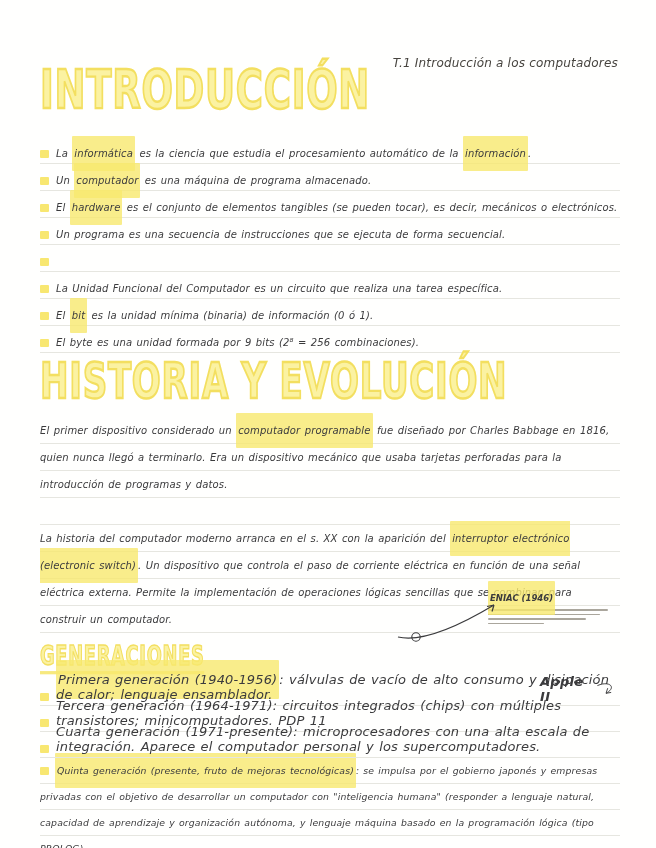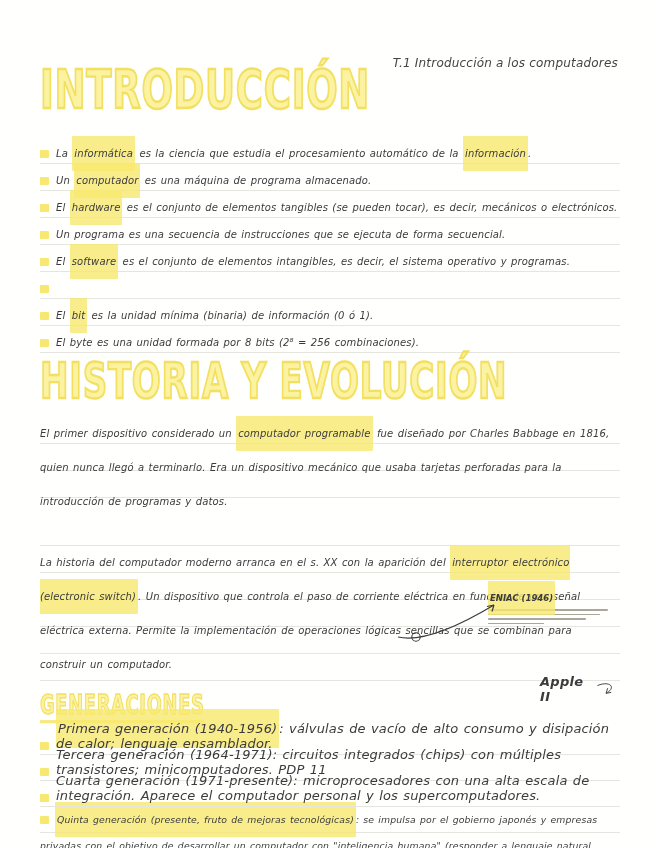--- a/index.html
+++ b/index.html
@@ -41,21 +41,21 @@
     display:flex;align-items:flex-end;padding-bottom:4px;font-size:10px;
   }
   .gen-rows{margin-top:8px;}
   .gen-rows .rule-row{height:26px;font-size:13px;padding-bottom:3px;}
   .marker{
     display:inline-block;flex:none;width:9px;height:8px;margin-right:7px;
     background:rgba(247,228,98,.9);border-radius:1px;position:relative;top:-1px;
   }
   
   .ruled-par{
-    margin:0;font-size:10px;line-height:34px;font-style:italic;color:var(--ink);
+    margin:0;font-size:10px;line-height:27px;font-style:italic;color:var(--ink);
     letter-spacing:.15px;word-spacing:1px;
     background-image:repeating-linear-gradient(to bottom,transparent 0,transparent 26px,var(--rule) 26px,var(--rule) 27px);
   }
   .ruled-par.first{margin-top:14px;}
   .rule-spacer{height:27px;border-bottom:1px solid var(--rule);}
   .gen-par{font-size:9.3px;line-height:26px;
     background-image:repeating-linear-gradient(to bottom,transparent 0,transparent 25px,var(--rule) 25px,var(--rule) 26px);}
   .gen-par .marker{margin-right:6px;top:1px;display:inline-block;}
   
   .eniac-note{position:absolute;top:538px;right:0;width:132px;}
@@ -91,32 +91,32 @@
       <div class="rule-row">
         <span class="marker"></span>
         <span class="hw"><span>El </span><span class="hl">hardware</span><span> es el conjunto de elementos tangibles (se pueden tocar), es decir, mecánicos o electrónicos.</span></span>
       </div>
       <div class="rule-row">
         <span class="marker"></span>
         <span class="hw"><span>Un programa es una secuencia de instrucciones que se ejecuta de forma secuencial.</span></span>
       </div>
       <div class="rule-row">
         <span class="marker"></span>
-        <span class="hw"><span>El </span><span class="hl">software</span><span> es el conjunto de elementos intangibles, es decir, el sistema operativo y programas.</span></span>
       </div>
       <div class="rule-row">
         <span class="marker"></span>
+        <span class="hw"><span>La Unidad Funcional del Computador es un circuito que realiza una tarea específica.</span></span>
       </div>
       <div class="rule-row">
         <span class="marker"></span>
         <span class="hw"><span>El </span><span class="hl">bit</span><span> es la unidad mínima (binaria) de información (0 ó 1).</span></span>
       </div>
       <div class="rule-row">
         <span class="marker"></span>
-        <span class="hw"><span>El byte es una unidad formada por 8 bits (2⁸ = 256 combinaciones).</span></span>
+        <span class="hw"><span>El byte es una unidad formada por 9 bits (2⁸ = 256 combinaciones).</span></span>
       </div>
     </div>
 
     <h1 class="bubble h2">HISTORIA Y EVOLUCIÓN</h1>
 
     <p class="ruled-par first"><span>El primer dispositivo considerado un </span><span class="hl">computador programable</span><span> fue diseñado por Charles Babbage en 1816, quien nunca llegó a terminarlo. Era un dispositivo mecánico que usaba tarjetas perforadas para la introducción de programas y datos.</span></p>
     <div class="rule-spacer"></div>
     <p class="ruled-par"><span>La historia del computador moderno arranca en el s. XX con la aparición del </span><span class="hl">interruptor electrónico (electronic switch)</span><span>. Un dispositivo que controla el paso de corriente eléctrica en función de una señal eléctrica externa. Permite la implementación de operaciones lógicas sencillas que se combinan para construir un computador.</span></p>
 
     <h2 class="bubble h3">GENERACIONES</h2>

